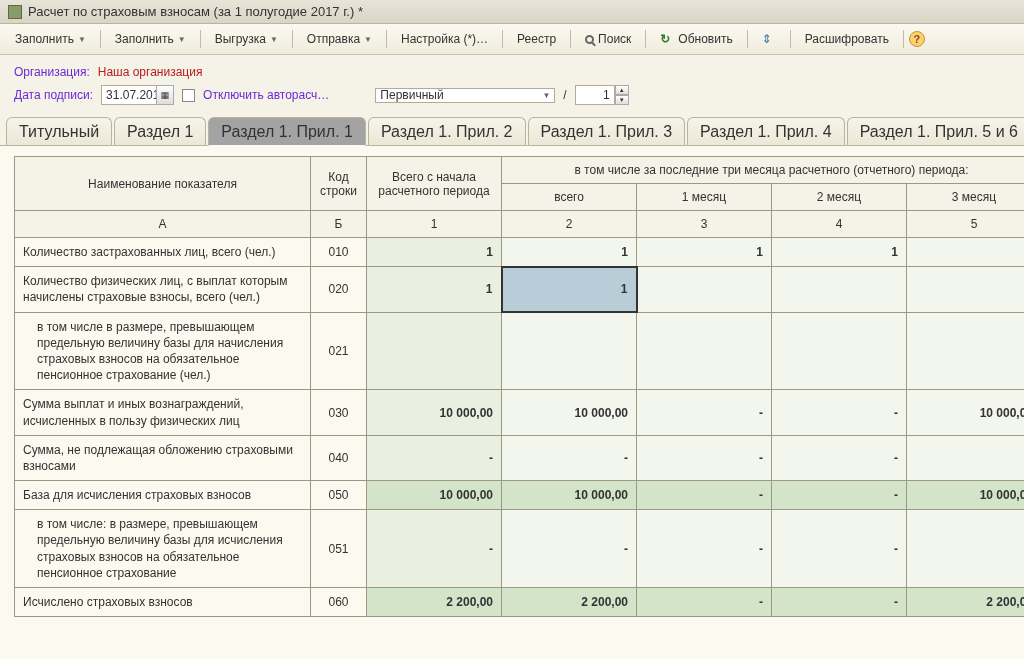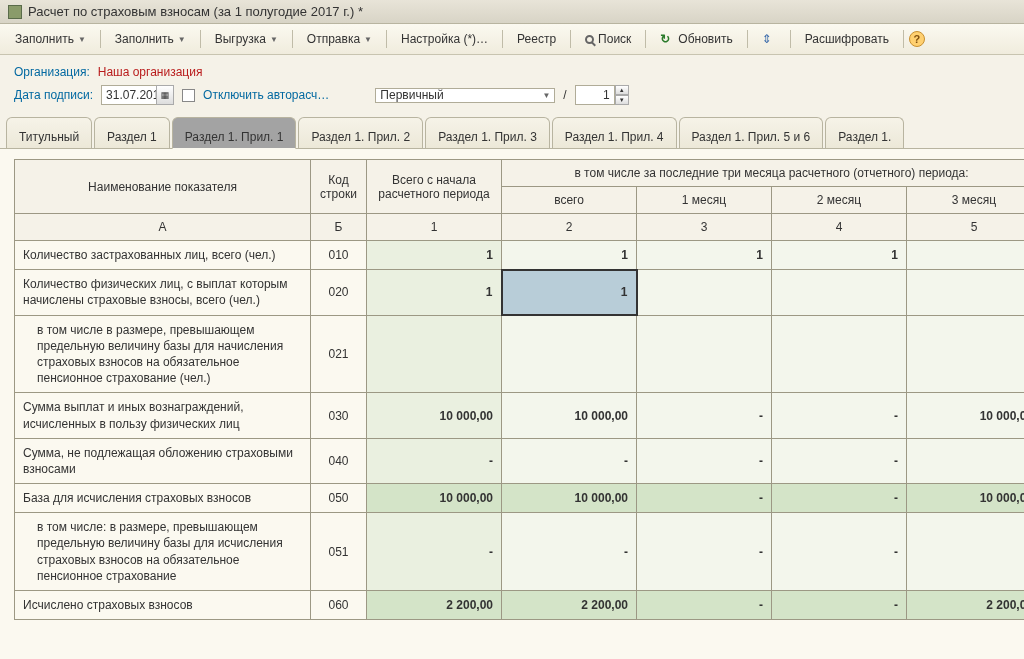--- a/index.html
+++ b/index.html
@@ -69,21 +69,21 @@
   font-size: 11px;
 }
 
 .form-area {
   padding: 10px 14px 6px 14px;
   background: #f5f2e8;
 }
 .row {
   display: flex; align-items: center; gap: 8px; margin-bottom: 6px;
 }
-.lbl { color: #0369a1; }
+.lbl { color: #6d28d9; }
 .link { color: #b91c1c; cursor: pointer; }
 .input-date {
   background: #fff; border: 1px solid #b0ac98;
   padding: 2px 4px; width: 56px;
 }
 .date-btn {
   width: 18px; height: 20px; background: linear-gradient(#fff,#ddd);
   border: 1px solid #aaa; margin-left: -1px;
   display: inline-flex; align-items: center; justify-content: center;
   font-size: 9px;
@@ -107,29 +107,29 @@
 .spinner div {
   flex: 1; border: 1px solid #aaa; background: linear-gradient(#fff,#ddd);
   font-size: 6px; display: flex; align-items: center; justify-content: center;
 }
 
 .tabs {
   display: flex; gap: 0; padding: 0 6px; align-items: flex-end;
   background: #f5f2e8;
 }
 .tab {
-  padding: 12px 12px 4px 12px;
+  padding: 5px 12px 4px 12px;
   background: linear-gradient(#f6f3e8,#ece8d8);
   border: 1px solid #b8b4a0;
   border-bottom: none;
   border-radius: 6px 6px 0 0;
   margin-right: 2px;
   color: #333;
   cursor: pointer;
-  font-size: 12px;
+  font-size: 16px;
   white-space: nowrap;
 }
 .tab.active {
   background: #a3a3a3;
   border-bottom: 1px solid #fbf9f0;
   margin-bottom: -1px;
   position: relative; z-index: 2;
 }
 
 .content {

